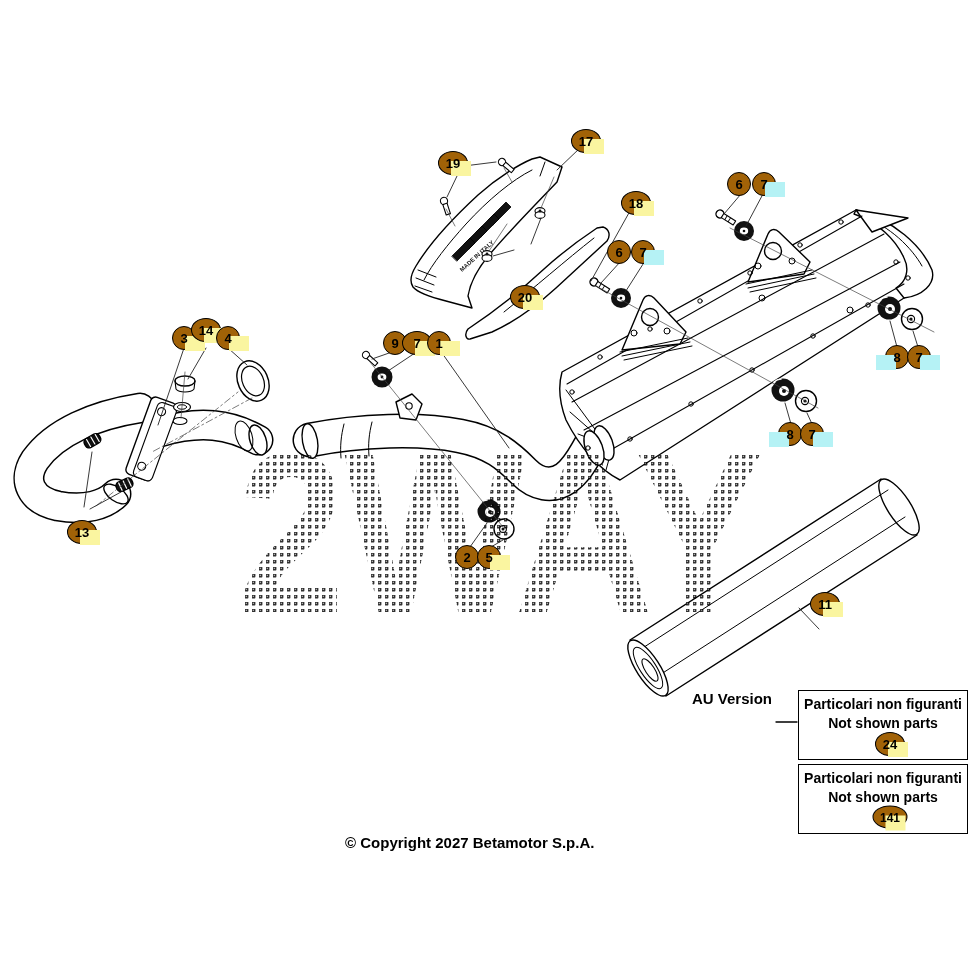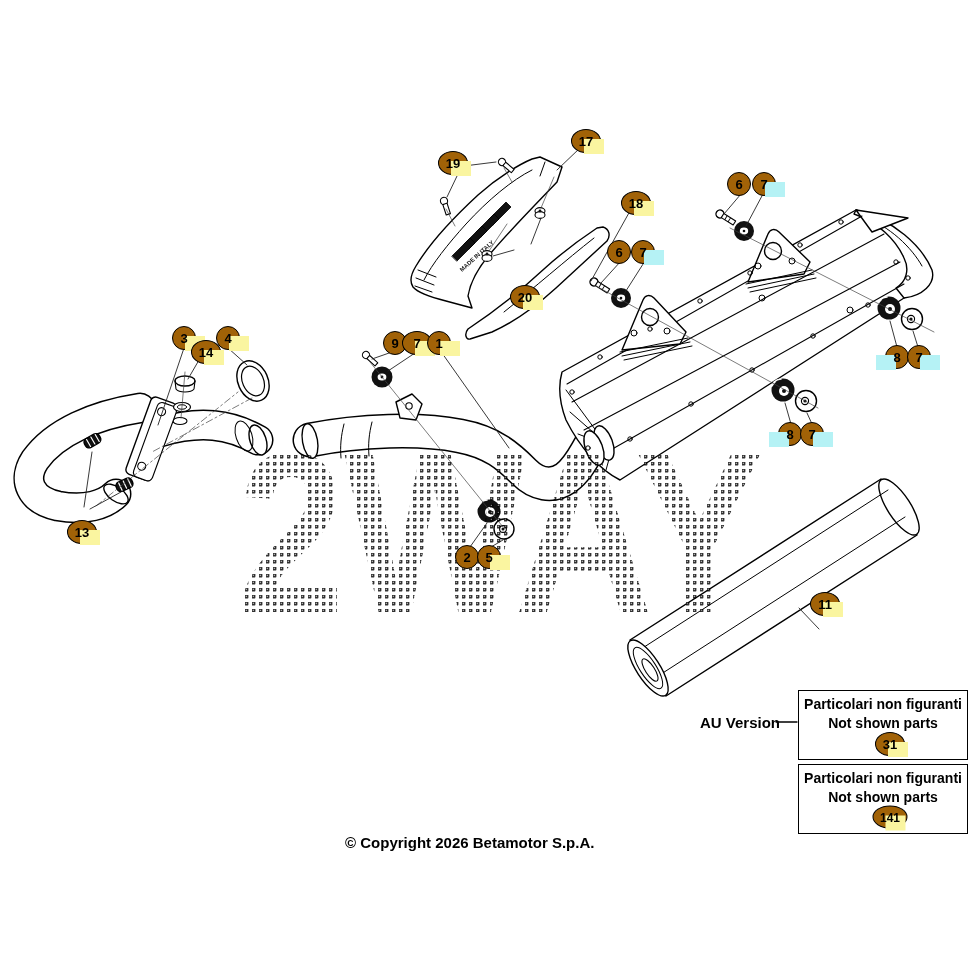--- a/index.html
+++ b/index.html
@@ -263,32 +263,32 @@
     <path d="M 392,352 L 372,359"></path>
     <path d="M 415,353 L 388,371"></path>
     <path d="M 442,353 L 509,448"></path>
     <path d="M 470,547 L 487,523"></path>
         <path d="M 491,547 L 503,540"></path>
     <path d="M 819,629 L 799,608"></path>
     <path d="M 776,722 L 797,722" stroke="#000" stroke-width="1.3"></path>
   </g>
 </svg>
 
-  <div class="aulabel" style="left:692px;top:714px;margin-left:8px;">AU Version</div>
+  <div class="aulabel" style="left:692px;top:690px;">AU Version</div>
 
   <div class="notebox" style="left:798px;top:690px;">
     <div>Particolari non figuranti</div>
     <div>Not shown parts</div>
   </div>
   <div class="notebox" style="left:798px;top:764px;">
     <div>Particolari non figuranti</div>
     <div>Not shown parts</div>
   </div>
 
-  <div class="copyright" style="left:345px;top:834px;">© Copyright 2026 Betamotor S.p.A.</div>
+  <div class="copyright" style="left:345px;top:834px;">© Copyright 2027 Betamotor S.p.A.</div>
 
   <div style="position:absolute;left:0;top:0;width:100%;height:100%;pointer-events:none;">
       <div class="callout hl-yellow w2" style="left: 453px; top: 163px; pointer-events: auto;">
         <span>19</span>
       </div>
       <div class="callout hl-yellow w2" style="left: 586px; top: 141px; pointer-events: auto;">
         <span>17</span>
       </div>
       <div class="callout hl-yellow w2" style="left: 636px; top: 203px; pointer-events: auto;">
         <span>18</span>
@@ -316,21 +316,21 @@
       </div>
       <div class="callout hl-cyan off-l" style="left: 790px; top: 434px; pointer-events: auto;">
         <span>8</span>
       </div>
       <div class="callout hl-cyan" style="left: 812px; top: 434px; pointer-events: auto;">
         <span>7</span>
       </div>
       <div class="callout hl-yellow" style="left: 184px; top: 338px; pointer-events: auto;">
         <span>3</span>
       </div>
-      <div class="callout hl-yellow w2" style="left: 206px; top: 352px; pointer-events: auto;">
+      <div class="callout hl-yellow w2" style="left: 206px; top: 330px; pointer-events: auto;">
         <span>14</span>
       </div>
       <div class="callout hl-yellow" style="left: 228px; top: 338px; pointer-events: auto;">
         <span>4</span>
       </div>
       <div class="callout" style="left: 395px; top: 343px; pointer-events: auto;">
         <span>9</span>
       </div>
       <div class="callout hl-yellow w2" style="left: 417px; top: 343px; pointer-events: auto;">
         <span>7</span>
@@ -344,19 +344,19 @@
       <div class="callout" style="left: 467px; top: 557px; pointer-events: auto;">
         <span>2</span>
       </div>
       <div class="callout hl-yellow" style="left: 489px; top: 557px; pointer-events: auto;">
         <span>5</span>
       </div>
       <div class="callout hl-yellow w2" style="left: 825px; top: 604px; pointer-events: auto;">
         <span>11</span>
       </div>
       <div class="callout hl-yellow w2" style="left: 890px; top: 744px; pointer-events: auto;">
-        <span>31</span>
+        <span>24</span>
       </div>
       <div class="callout hl-yellow w3" style="left: 890px; top: 817px; pointer-events: auto;">
         <span>141</span>
       </div>
     </div>
 </div>
 
 </body></html>

